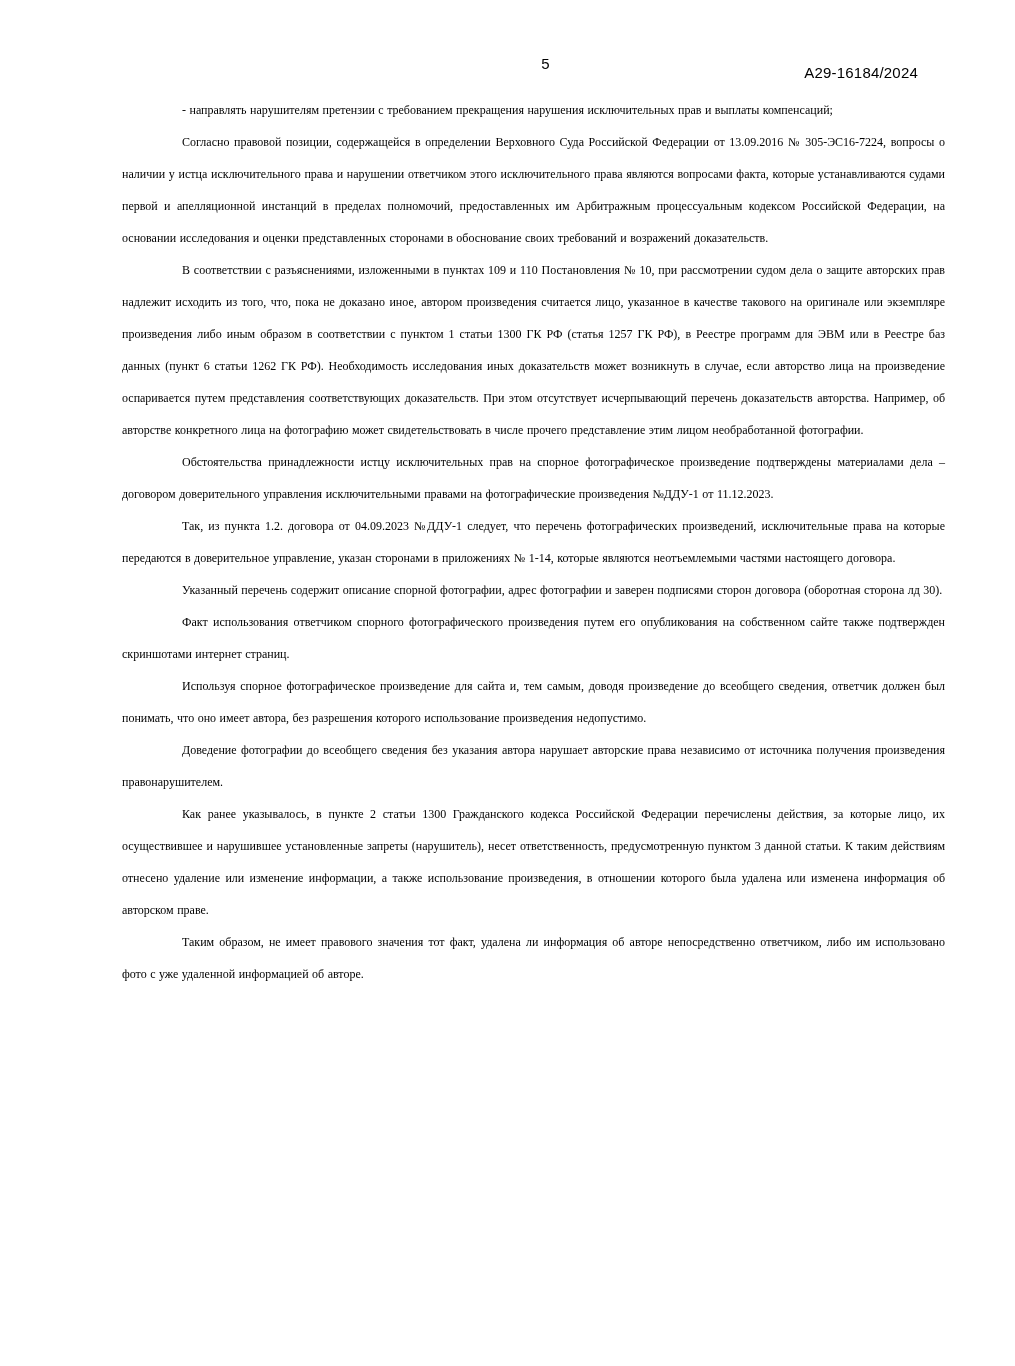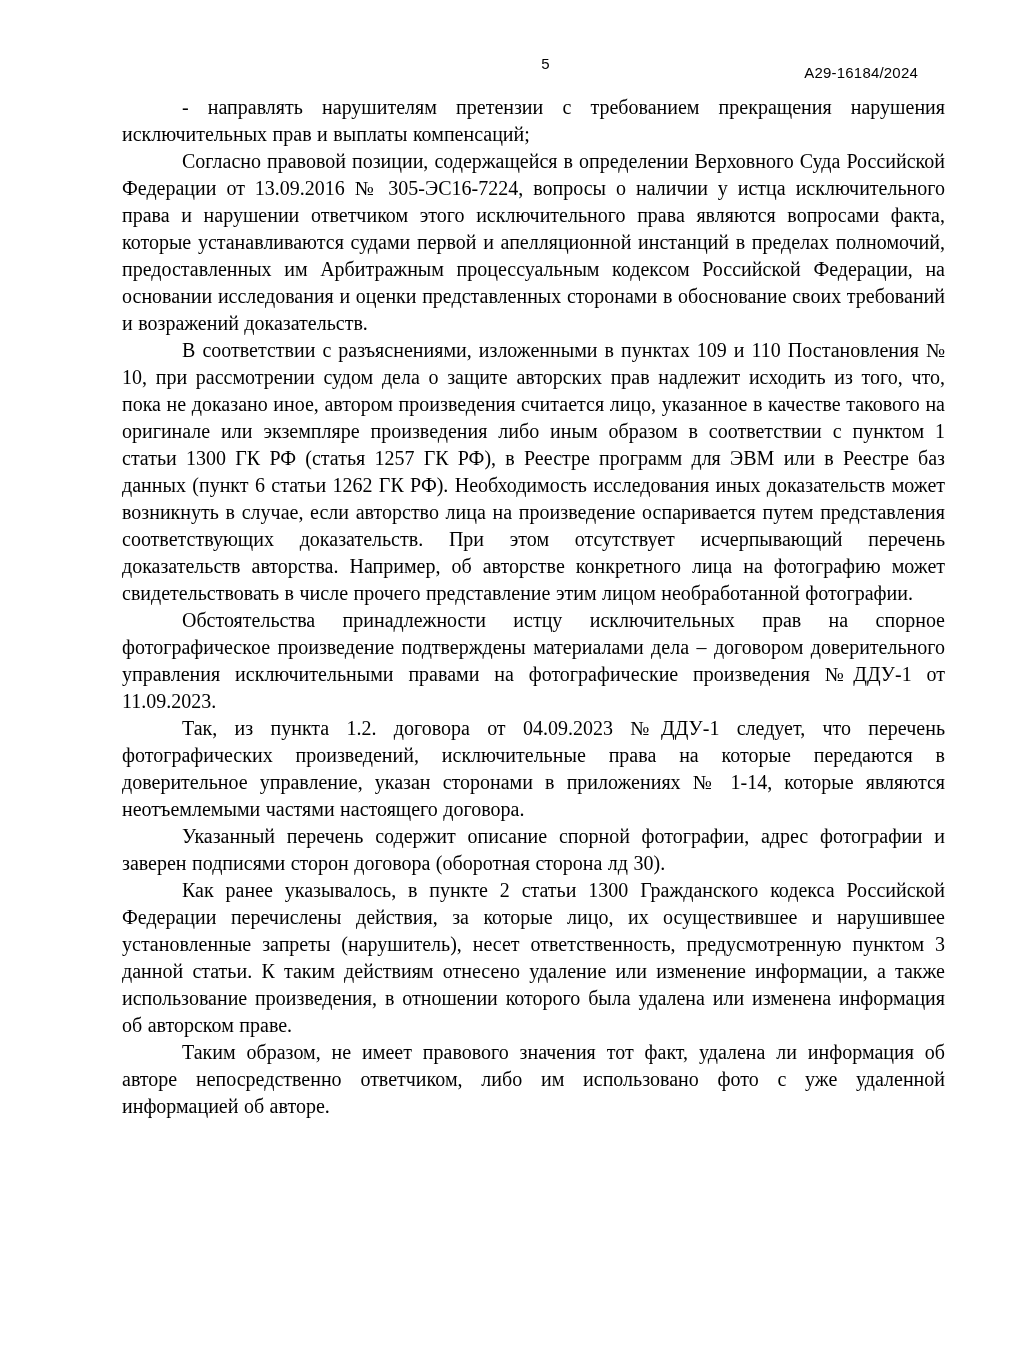--- a/index.html
+++ b/index.html
@@ -41,22 +41,22 @@
     top: 0;
     letter-spacing: 0.2px;
     margin-top: 9px;
   }
   .doc-body {
     position: absolute;
     top: 94px;
     left: 122px;
     width: 823px;
     font-family: "Liberation Serif", serif;
-    font-size: 20px;
-    line-height: 27px;
+    font-size: 12px;
+    line-height: 32px;
     text-align: justify;
   }
   .doc-body p {
     text-indent: 60px;
     margin: 0;
     word-spacing: 0.5px;
   }
 </style>
 </head>
 <body>
@@ -65,20 +65,23 @@
 
   <header class="page-header">
     <span class="page-number">5</span>
     <span class="case-number">А29-16184/2024</span>
   </header>
 
   <main class="doc-body">
     <p>- направлять нарушителям претензии с требованием прекращения нарушения исключительных прав и выплаты компенсаций;</p>
     <p>Согласно правовой позиции, содержащейся в определении Верховного Суда Российской Федерации от 13.09.2016 № 305-ЭС16-7224, вопросы о наличии у истца исключительного права и нарушении ответчиком этого исключительного права являются вопросами факта, которые устанавливаются судами первой и апелляционной инстанций в пределах полномочий, предоставленных им Арбитражным процессуальным кодексом Российской Федерации, на основании исследования и оценки представленных сторонами в обоснование своих требований и возражений доказательств.</p>
     <p>В соответствии с разъяснениями, изложенными в пунктах 109 и 110 Постановления № 10, при рассмотрении судом дела о защите авторских прав надлежит исходить из того, что, пока не доказано иное, автором произведения считается лицо, указанное в качестве такового на оригинале или экземпляре произведения либо иным образом в соответствии с пунктом 1 статьи 1300 ГК РФ (статья 1257 ГК РФ), в Реестре программ для ЭВМ или в Реестре баз данных (пункт 6 статьи 1262 ГК РФ). Необходимость исследования иных доказательств может возникнуть в случае, если авторство лица на произведение оспаривается путем представления соответствующих доказательств. При этом отсутствует исчерпывающий перечень доказательств авторства. Например, об авторстве конкретного лица на фотографию может свидетельствовать в числе прочего представление этим лицом необработанной фотографии.</p>
-    <p>Обстоятельства принадлежности истцу исключительных прав на спорное фотографическое произведение подтверждены материалами дела – договором доверительного управления исключительными правами на фотографические произведения №ДДУ-1 от 11.09.2023.</p>
+    <p>Обстоятельства принадлежности истцу исключительных прав на спорное фотографическое произведение подтверждены материалами дела – договором доверительного управления исключительными правами на фотографические произведения №ДДУ-1 от 11.12.2023.</p>
     <p>Так, из пункта 1.2. договора от 04.09.2023 №ДДУ-1 следует, что перечень фотографических произведений, исключительные права на которые передаются в доверительное управление, указан сторонами в приложениях № 1-14, которые являются неотъемлемыми частями настоящего договора.</p>
     <p>Указанный перечень содержит описание спорной фотографии, адрес фотографии и заверен подписями сторон договора (оборотная сторона лд 30).</p>
+    <p>Факт использования ответчиком спорного фотографического произведения путем его опубликования на собственном сайте также подтвержден скриншотами интернет страниц.</p>
+    <p>Используя спорное фотографическое произведение для сайта и, тем самым, доводя произведение до всеобщего сведения, ответчик должен был понимать, что оно имеет автора, без разрешения которого использование произведения недопустимо.</p>
+    <p>Доведение фотографии до всеобщего сведения без указания автора нарушает авторские права независимо от источника получения произведения правонарушителем.</p>
     <p>Как ранее указывалось, в пункте 2 статьи 1300 Гражданского кодекса Российской Федерации перечислены действия, за которые лицо, их осуществившее и нарушившее установленные запреты (нарушитель), несет ответственность, предусмотренную пунктом 3 данной статьи. К таким действиям отнесено удаление или изменение информации, а также использование произведения, в отношении которого была удалена или изменена информация об авторском праве.</p>
     <p>Таким образом, не имеет правового значения тот факт, удалена ли информация об авторе непосредственно ответчиком, либо им использовано фото с уже удаленной информацией об авторе.</p>
   </main>
 
 </div>
 
 </body></html>

